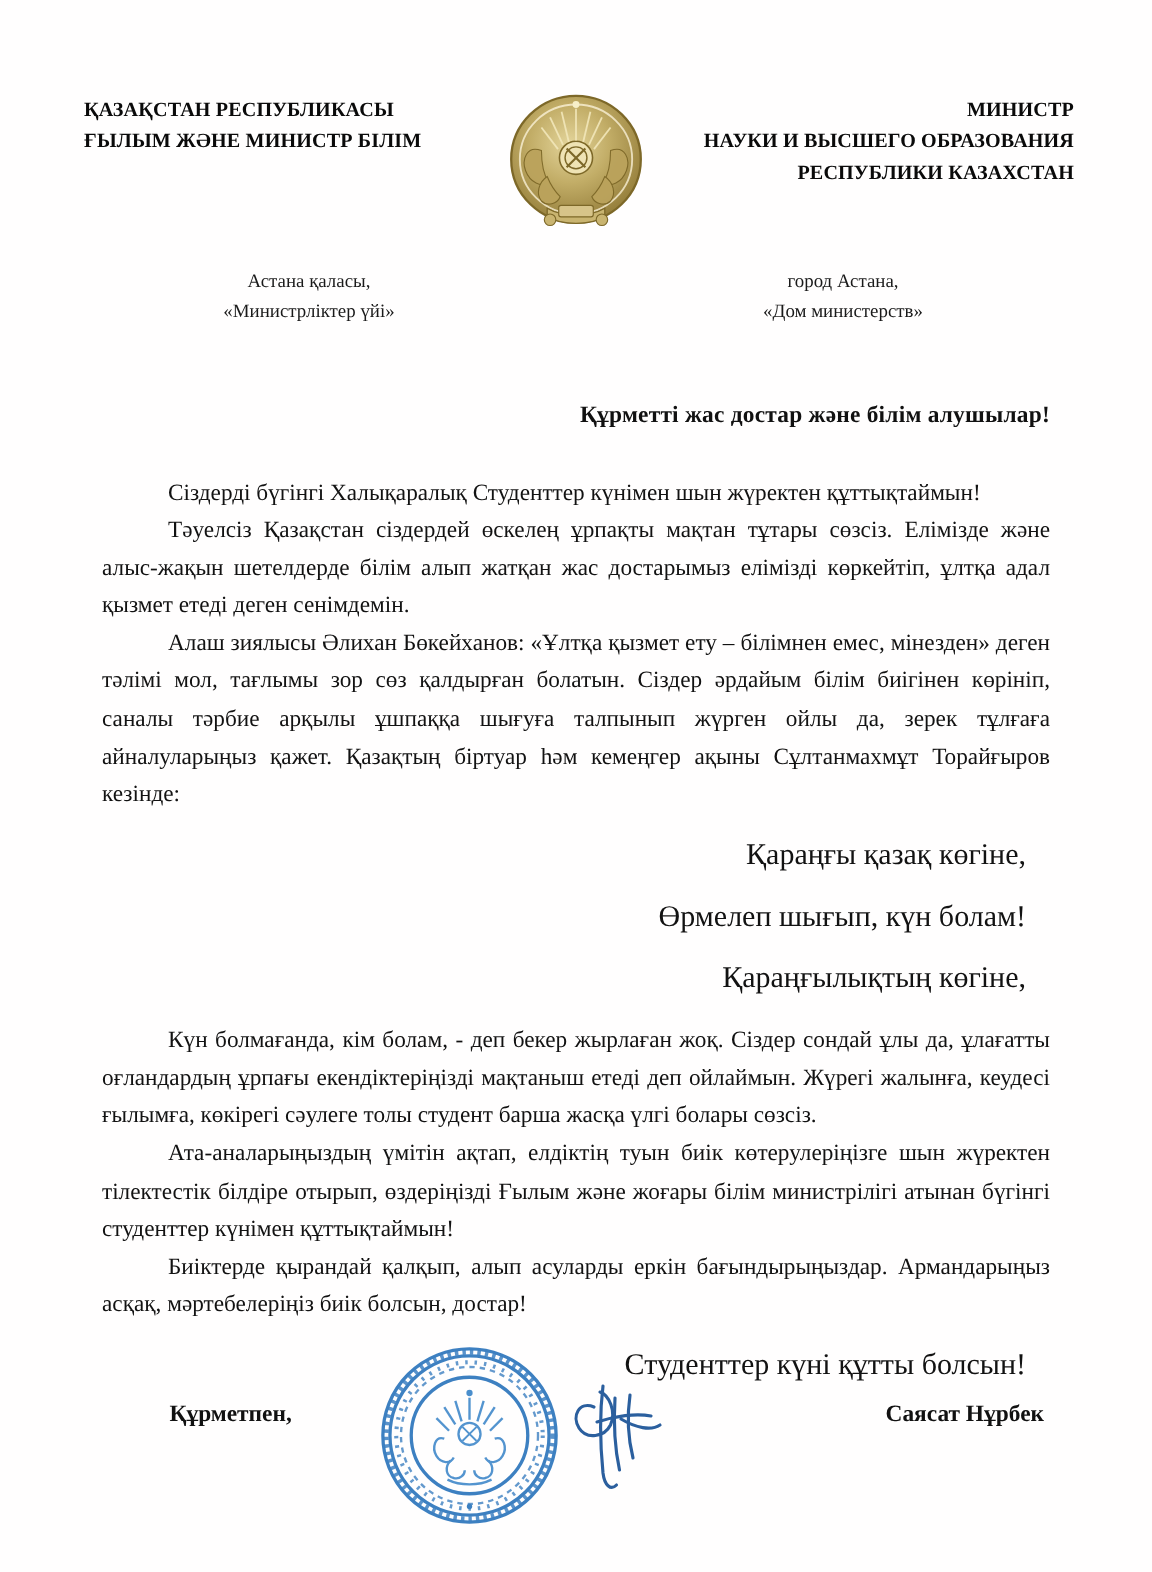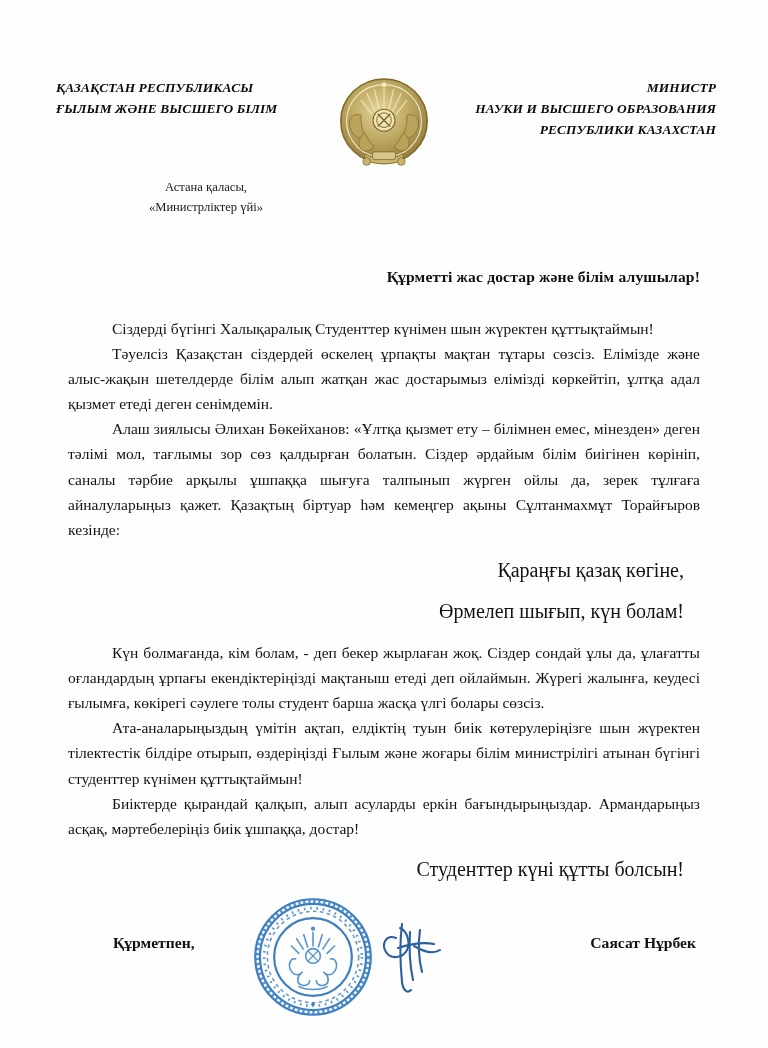--- a/index.html
+++ b/index.html
@@ -20,25 +20,24 @@
 
   .page {
     position: absolute;
     inset: 0;
     background: #fffefe;
   }
 
   
   .letterhead {
     position: absolute;
-    top: 77px;
+    top: 62px;
     left: 0;
     right: 0;
     height: 150px;
-    font-style: italic;
   }
 
   .lh-block {
     position: absolute;
     top: 0;
     font-weight: bold;
     font-size: 13.4px;
     line-height: 21px;
     letter-spacing: 0.1px;
     color: #0a0a0a;
@@ -166,21 +165,21 @@
 </style>
 </head>
 <body>
 
 <div class="page">
 
   <div class="letterhead">
 
     <div class="lh-block lh-left">
       <span class="lh-line">ҚАЗАҚСТАН РЕСПУБЛИКАСЫ</span>
-      <span class="lh-line">ҒЫЛЫМ ЖӘНЕ ВЫСШЕГО БІЛІМ</span>
+      <span class="lh-line">ҒЫЛЫМ ЖӘНЕ МИНИСТР БІЛІМ</span>
     </div>
 
     <div class="emblem-wrap">
       <svg viewBox="0 0 100 108" xmlns="http://www.w3.org/2000/svg">
         <defs>
           <radialGradient id="goldg" cx="45%" cy="38%" r="68%">
             <stop offset="0%" stop-color="#e3d49a"></stop>
             <stop offset="45%" stop-color="#c2ad67"></stop>
             <stop offset="100%" stop-color="#8e7734"></stop>
           </radialGradient>
@@ -222,36 +221,41 @@
       <span class="lh-line">НАУКИ И ВЫСШЕГО ОБРАЗОВАНИЯ</span>
       <span class="lh-line">РЕСПУБЛИКИ КАЗАХСТАН</span>
     </div>
   </div>
 
   <div class="addr-row">
     <div class="addr addr-left">
       <span>Астана қаласы,</span>
       <span>«Министрліктер үйі»</span>
     </div>
+    <div class="addr addr-right">
+      <span>город Астана,</span>
+      <span>«Дом министерств»</span>
+    </div>
   </div>
 
   <div class="body-area">
 
     <div class="salutation">Құрметті жас достар және білім алушылар!</div>
 
     <p class="para">Сіздерді бүгінгі Халықаралық Студенттер күнімен шын жүректен құттықтаймын!</p>
     <p class="para">Тәуелсіз Қазақстан сіздердей өскелең ұрпақты мақтан тұтары сөзсіз. Елімізде және алыс-жақын шетелдерде білім алып жатқан жас достарымыз елімізді көркейтіп, ұлтқа адал қызмет етеді деген сенімдемін.</p>
     <p class="para">Алаш зиялысы Әлихан Бөкейханов: «Ұлтқа қызмет ету – білімнен емес, мінезден» деген тәлімі мол, тағлымы зор сөз қалдырған болатын. Сіздер әрдайым білім биігінен көрініп, саналы тәрбие арқылы ұшпаққа шығуға талпынып жүрген ойлы да, зерек тұлғаға айналуларыңыз қажет. Қазақтың біртуар һәм кемеңгер ақыны Сұлтанмахмұт Торайғыров кезінде:</p>
 
     <p class="verse">Қараңғы қазақ көгіне,</p>
     <p class="verse">Өрмелеп шығып, күн болам!</p>
+    <p class="verse">Қараңғылықтың көгіне,</p>
 
     <p class="para">Күн болмағанда, кім болам, - деп бекер жырлаған жоқ. Сіздер сондай ұлы да, ұлағатты оғландардың ұрпағы екендіктеріңізді мақтаныш етеді деп ойлаймын. Жүрегі жалынға, кеудесі ғылымға, көкірегі сәулеге толы студент барша жасқа үлгі болары сөзсіз.</p>
     <p class="para">Ата-аналарыңыздың үмітін ақтап, елдіктің туын биік көтерулеріңізге шын жүректен тілектестік білдіре отырып, өздеріңізді Ғылым және жоғары білім министрілігі атынан бүгінгі студенттер күнімен құттықтаймын!</p>
-    <p class="para">Биіктерде қырандай қалқып, алып асуларды еркін бағындырыңыздар. Армандарыңыз асқақ, мәртебелеріңіз биік ұшпаққа, достар!</p>
+    <p class="para">Биіктерде қырандай қалқып, алып асуларды еркін бағындырыңыздар. Армандарыңыз асқақ, мәртебелеріңіз биік болсын, достар!</p>
     <p class="verse">Студенттер күні құтты болсын!</p>
   </div>
 
   <div class="sign-area">
 
     <div class="sign-left">Құрметпен,</div>
 
     <div class="stamp">
       <svg viewBox="0 0 120 120" xmlns="http://www.w3.org/2000/svg">
         <g fill="none" stroke="#2f77bd" stroke-width="2.1">

